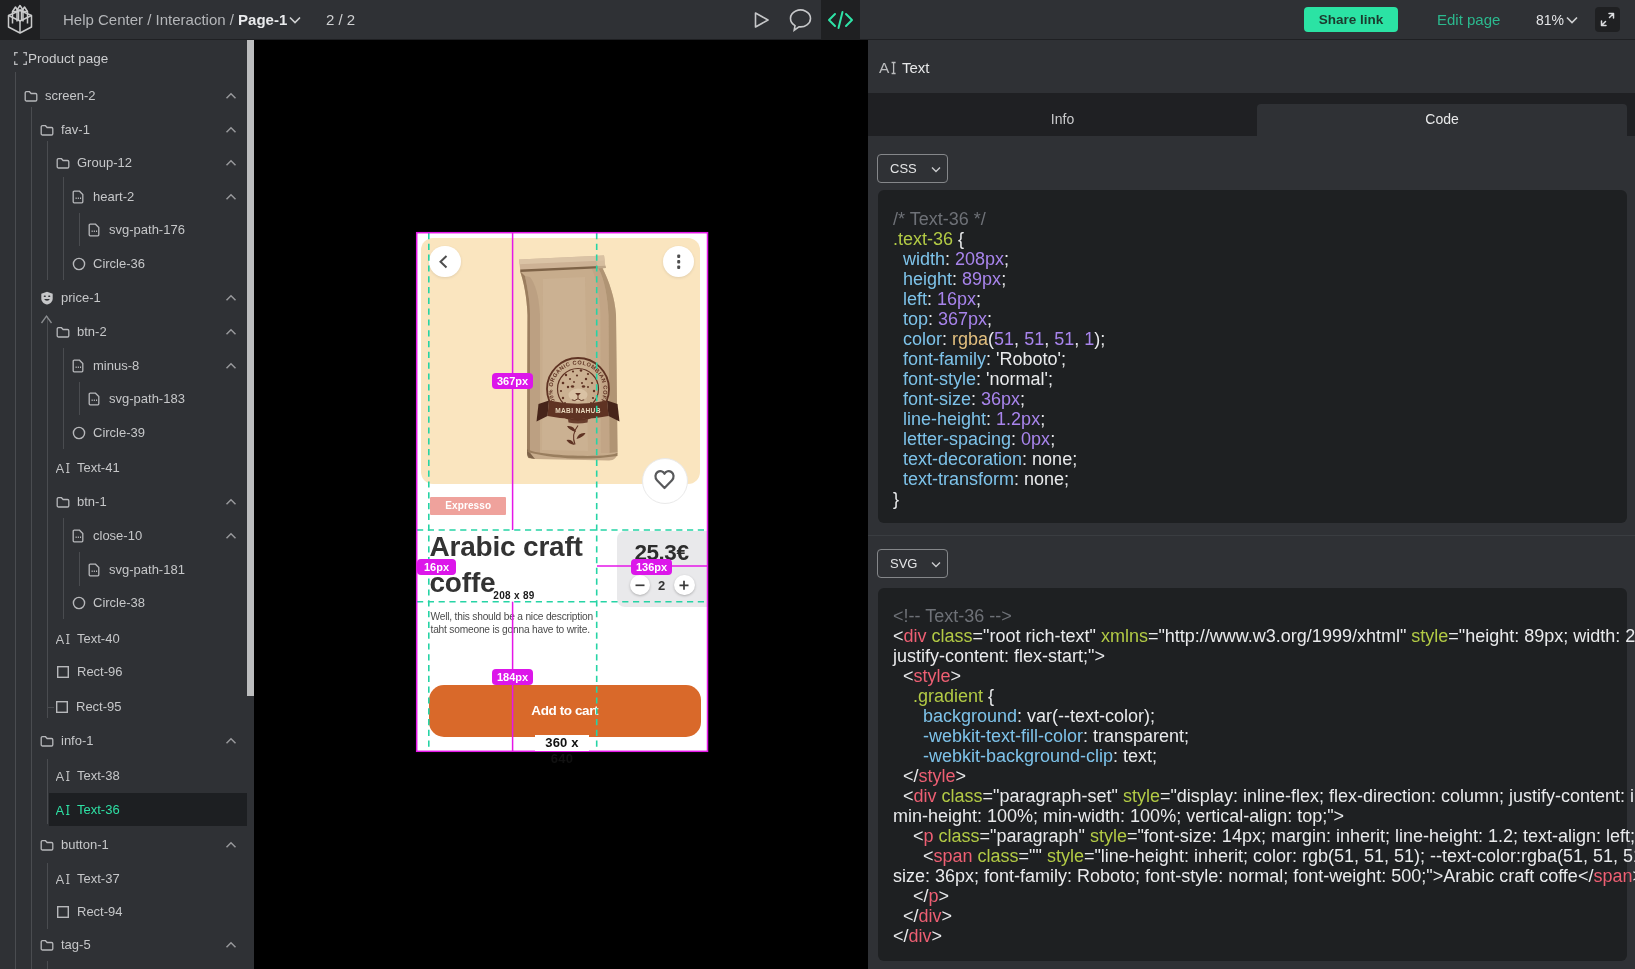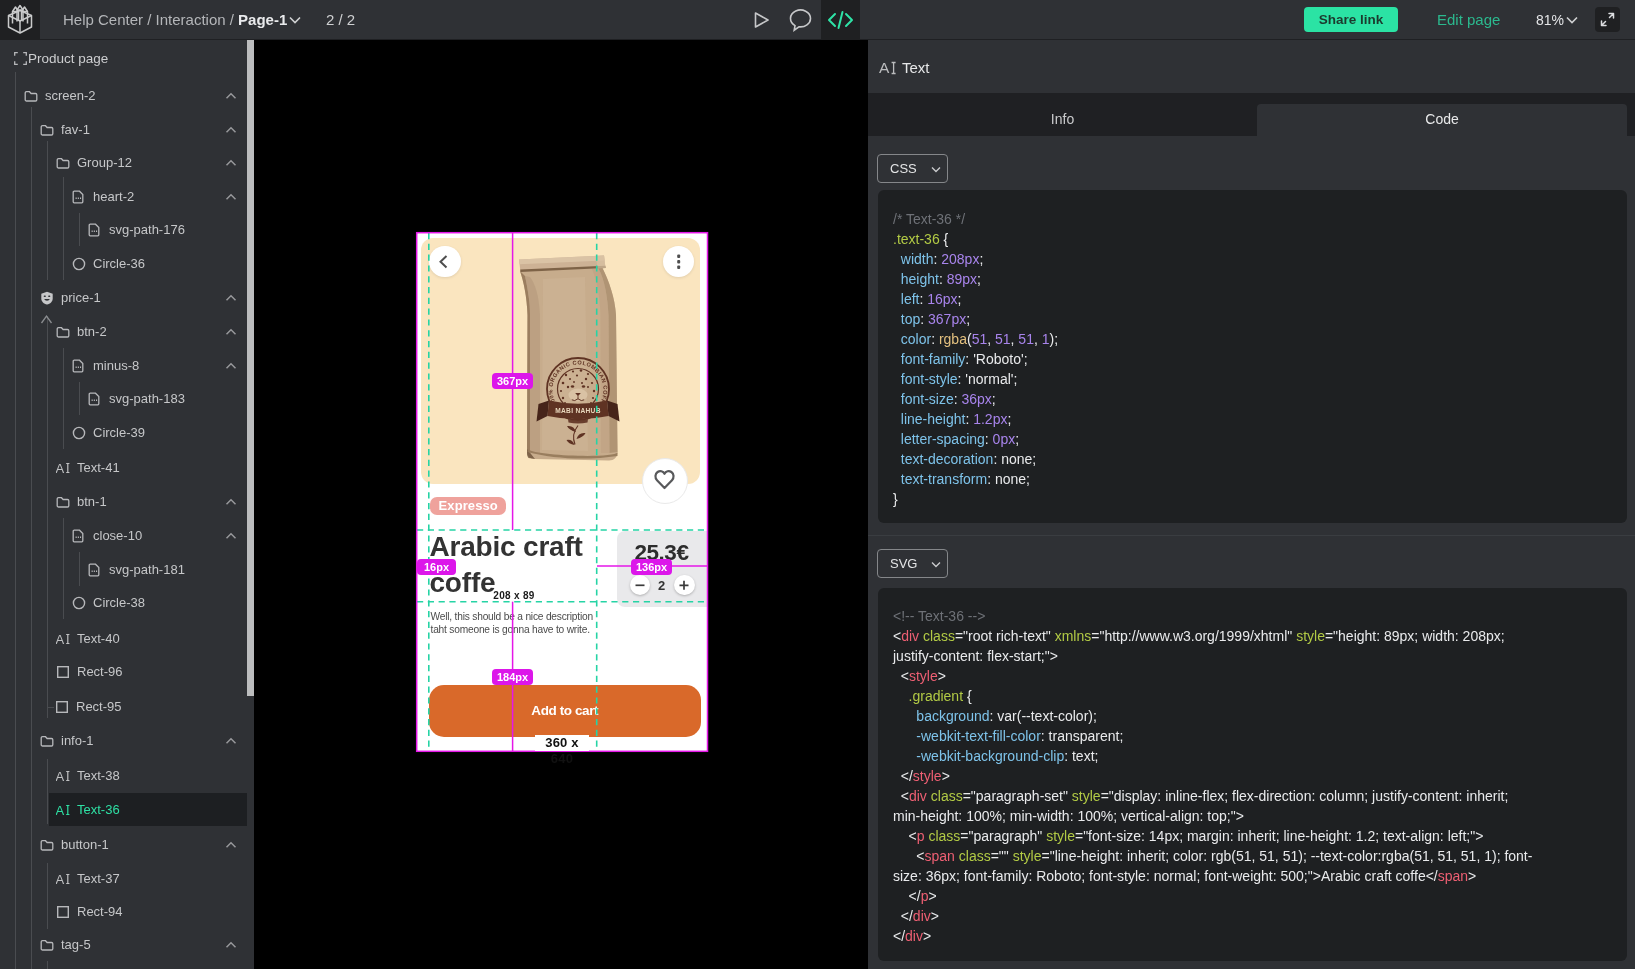--- a/index.html
+++ b/index.html
@@ -31,21 +31,21 @@
   
   #canvas { position:absolute; left:254px; top:40px; width:614px; height:929px; background:#000; }
   #phone { position:absolute; left:417px; top:233px; width:290px; height:518px; background:#ffffff; }
 
   
   #rpanel { position:absolute; left:868px; top:40px; width:767px; height:929px; background:#2f3135; }
   #rtabs { position:absolute; left:0; top:53px; width:767px; height:43px; background:#1f2023; }
   #tabCode { position:absolute; left:389px; top:11px; width:370px; height:32px; background:#2f3135; border-radius:4px 4px 0 0; }
   .tabLbl { position:absolute; top:71px; font-size:14px; }
   .ddBox { position:absolute; left:9px; width:71px; height:29px; border:1px solid #85878a; border-radius:4px; color:#e4e5e6; font-size:13px; line-height:27px; padding-left:12px; }
-  .codeBlock { position:absolute; left:10px; width:749px; background:#1e2022; border-radius:6px; font-size:14px; line-height:20px; color:#e9eaec; }
+  .codeBlock { position:absolute; left:10px; width:749px; background:#1e2022; border-radius:6px; font-size:18px; line-height:20px; color:#e9eaec; }
   .codeBlock div { white-space:pre; height:20px; }
   .cg { color:#6e7177; }
   .cl { color:#b2ca45; }
   .cb { color:#7ec3ea; }
   .cp { color:#a884ec; }
   .cy { color:#e3c07f; }
   .ck { color:#ee5f73; }
   #divider { position:absolute; left:0; top:495px; width:767px; height:1px; background:#3a3d41; }
   .mlabel { position:absolute; height:16px; background:#dc16ea; border-radius:4px; color:#fff; font-size:11px; font-weight:bold; text-align:center; line-height:16px; }
 </style>
@@ -397,21 +397,21 @@
         <rect x="14.2" y="8.5" width="3" height="3.4" rx="1"></rect>
         <rect x="14.2" y="14" width="3" height="3.4" rx="1"></rect>
         <rect x="14.2" y="19.5" width="3" height="3.4" rx="1"></rect>
       </svg>
   </div>
   <div style="position:absolute;left:224.5px;top:225px;width:46px;height:46px;border-radius:50%;background:#fff;border:1.5px solid #e9e9e9">
     <svg width="43" height="43" fill="none" stroke="#58595b" stroke-width="2.2" stroke-linejoin="round" style="margin:0px">
         <path d="M21.5 29 L14 21.2 C11.7 18.7 12 14.9 14.6 13 C17 11.3 20.2 12 21.5 14.8 C22.8 12 26 11.3 28.4 13 C31 14.9 31.3 18.7 29 21.2 Z"></path>
       </svg>
   </div>
-  <div style="position:absolute;left:13.4px;top:264.2px;width:75.7px;height:17.7px;border-radius:7px;background:#efa29c;color:#fff;font-size:13px;font-weight:bold;text-align:center;line-height:17.5px;letter-spacing:0.1px">Expresso</div>
+  <div style="position:absolute;left:13.4px;top:264.2px;width:75.7px;height:17.7px;border-radius:1px;background:#efa29c;color:#fff;font-size:10px;font-weight:bold;text-align:center;line-height:17.5px;letter-spacing:0.1px">Expresso</div>
   <div style="position:absolute;left:12.5px;top:296.2px;width:210px;font-size:28px;font-weight:bold;color:#333;line-height:35.5px;letter-spacing:-0.2px">Arabic craft coffe</div>
   <div style="position:absolute;left:13.5px;top:376.5px;font-size:10.2px;color:#4b4b4b;line-height:13.4px;letter-spacing:-0.2px">Well, this should be a nice description<br>taht someone is gonna have to write.</div>
   <div style="position:absolute;left:199.5px;top:298px;width:90.5px;height:75.5px;border-radius:8px 0 0 8px;background:#e9e9eb">
     <div style="position:absolute;left:0;top:9px;width:90px;text-align:center;font-size:22.5px;font-weight:bold;color:#2d2d2d;letter-spacing:-0.5px">25.3€</div>
     <div style="position:absolute;left:13.2px;top:43.7px;width:20.6px;height:20.6px;border-radius:50%;background:#fff;box-shadow:0 1px 2.5px rgba(0,0,0,0.25)">
       <svg width="20" height="20" stroke="#3a3a3a" stroke-width="1.7">
           <path d="M5.5 10.3 L14.5 10.3"></path>
         </svg>
     </div>
     <div style="position:absolute;left:57.7px;top:43.9px;width:20.6px;height:20.6px;border-radius:50%;background:#fff;box-shadow:0 1px 2.5px rgba(0,0,0,0.25)">

